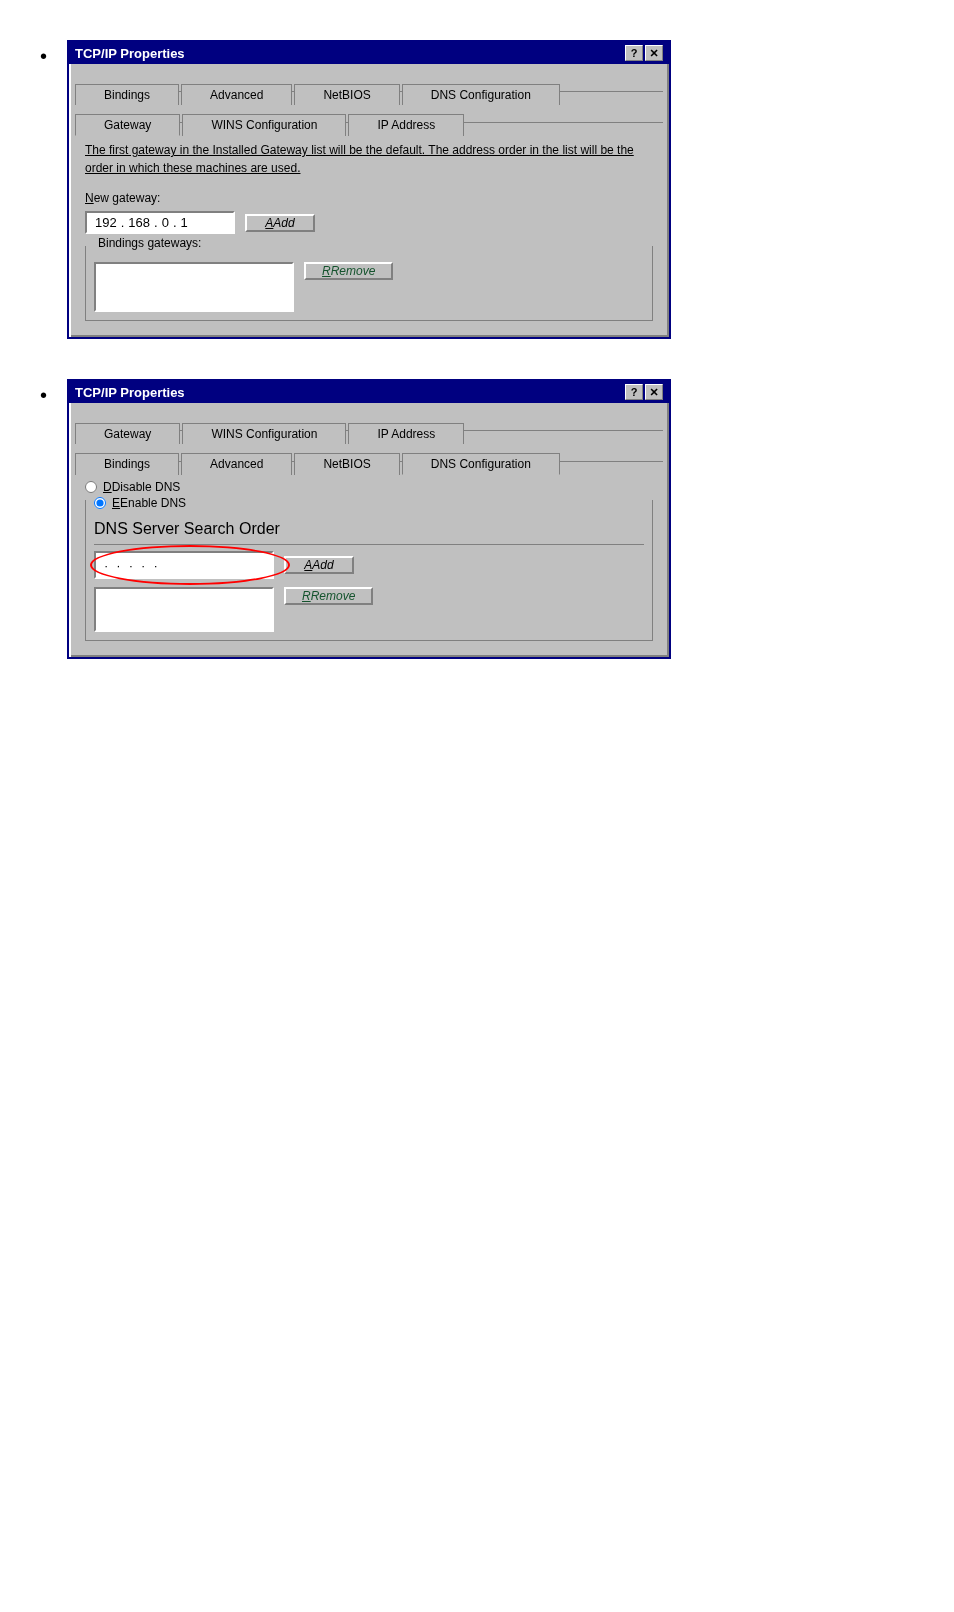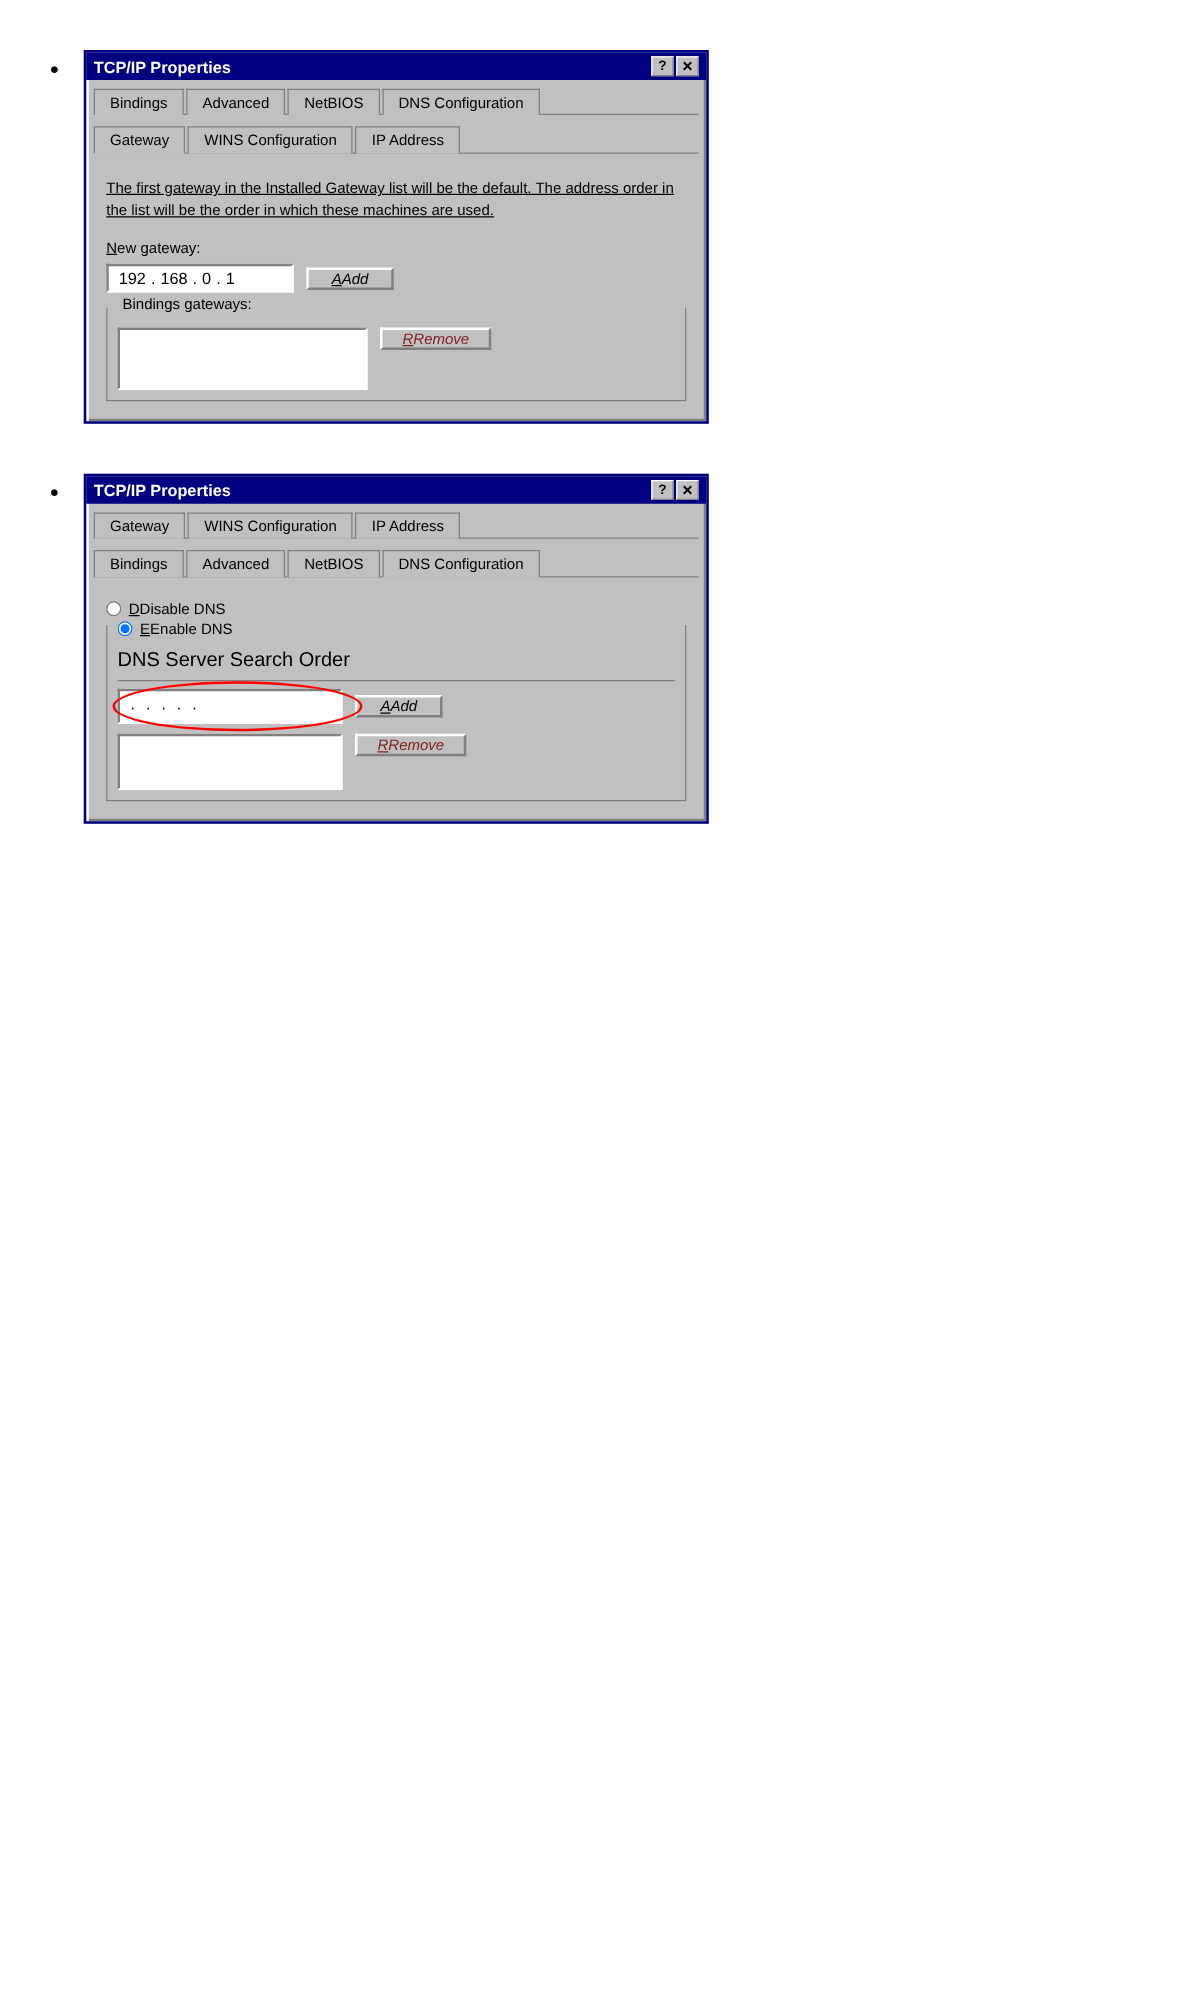--- a/index.html
+++ b/index.html
@@ -20,21 +20,21 @@
     }
 
     .bullet {
       font-size: 20px;
       margin-right: 20px;
       margin-top: 5px;
       flex-shrink: 0;
     }
 
     .dialog-window {
-      width: 500px;
+      width: 604px;
       border: 2px solid #000080;
       background: #c0c0c0;
       box-shadow: 2px 2px 0 #ffffff inset, -2px -2px 0 #808080 inset;
     }
 
     .title-bar {
       background: #000080;
       color: #ffffff;
       padding: 3px 6px;
       display: flex;
@@ -68,29 +68,29 @@
       padding: 6px;
     }
 
     .tabs-row {
       display: flex;
       border-bottom: 1px solid #808080;
       margin-bottom: 8px;
     }
 
     .tab {
-      padding: 3px 12px;
+      padding: 3px 28px;
       border: 1px solid #808080;
       border-bottom: none;
       background: #c0c0c0;
       cursor: pointer;
       font-size: 12px;
       margin-right: 2px;
       position: relative;
-      top: 1px;
+      top: 14px;
     }
 
     .tab.active {
       background: #c0c0c0;
       border-bottom: 1px solid #c0c0c0;
       z-index: 1;
       font-weight: normal;
     }
 
     .dialog-body {
@@ -137,21 +137,21 @@
       border: 2px solid;
       border-color: #ffffff #808080 #808080 #ffffff;
       padding: 0 16px;
       font-size: 12px;
       cursor: pointer;
       min-width: 70px;
       font-style: italic;
     }
 
     .win-button.disabled {
-      color: #7f1d1d;
+      color: #14532d;
       cursor: default;
     }
 
     .group-box {
       border: 1px solid #808080;
       border-top: none;
       position: relative;
       padding: 16px 8px 8px 8px;
       margin-top: 8px;
     }

